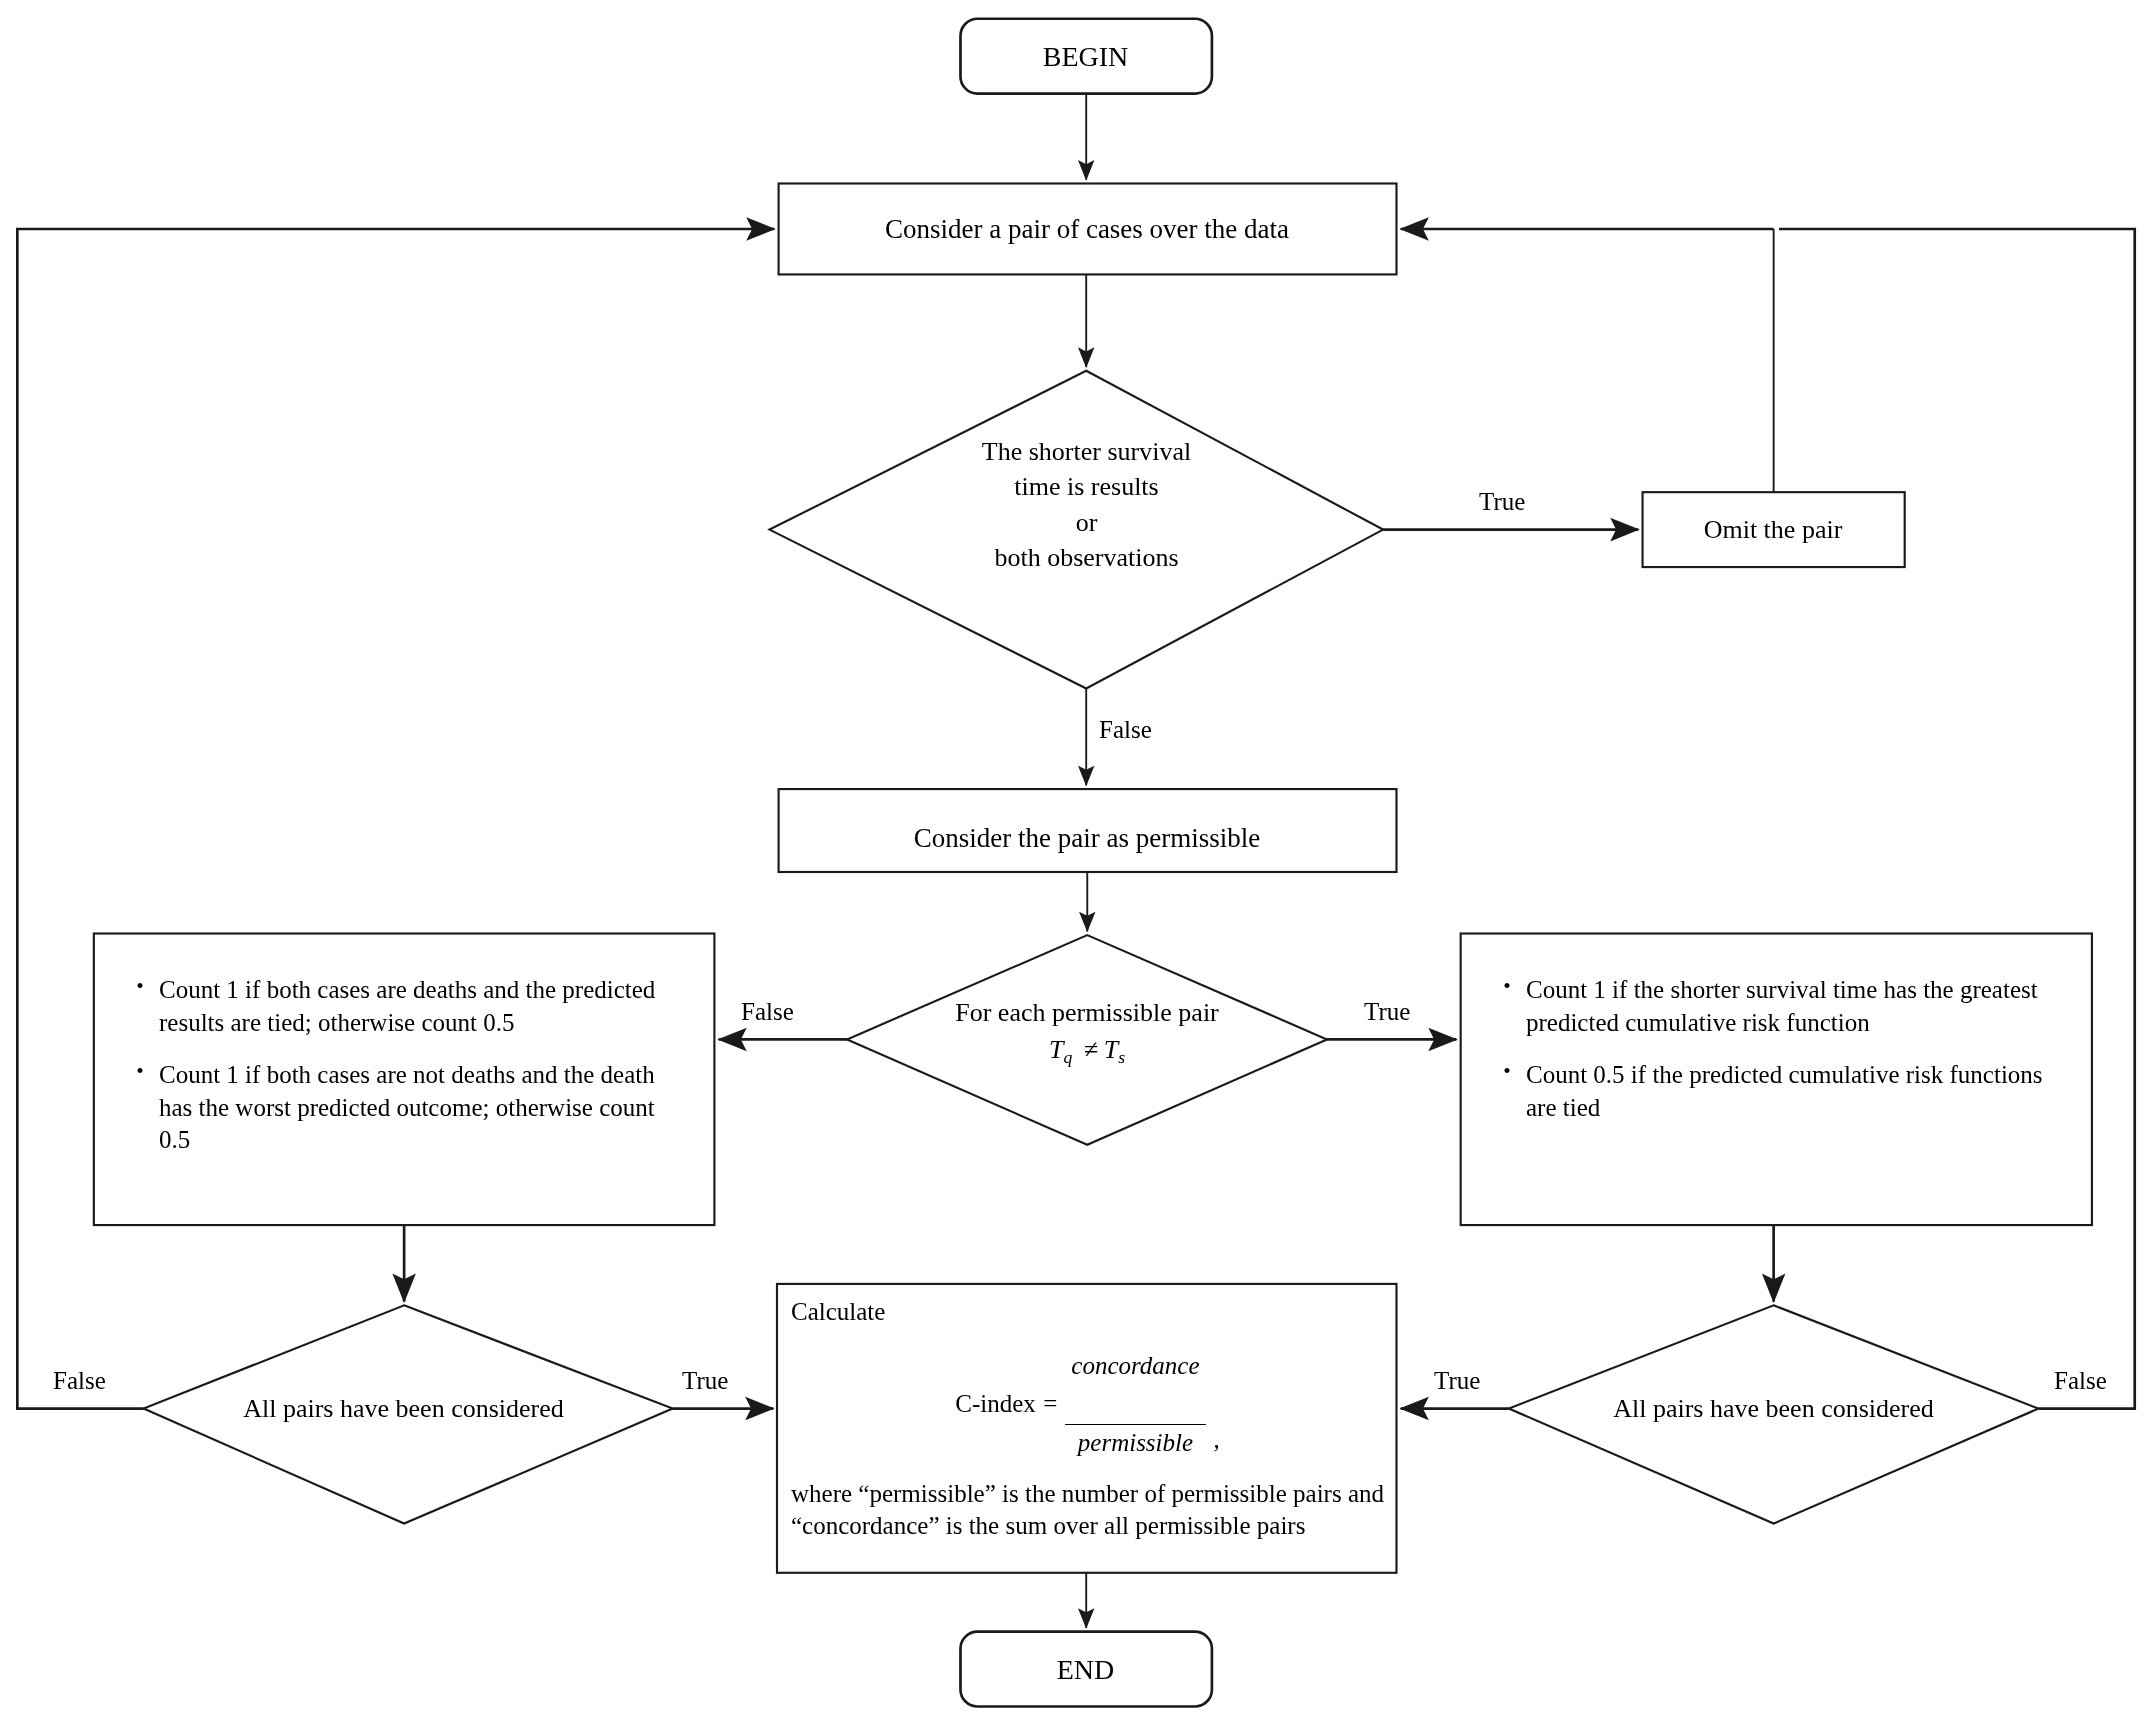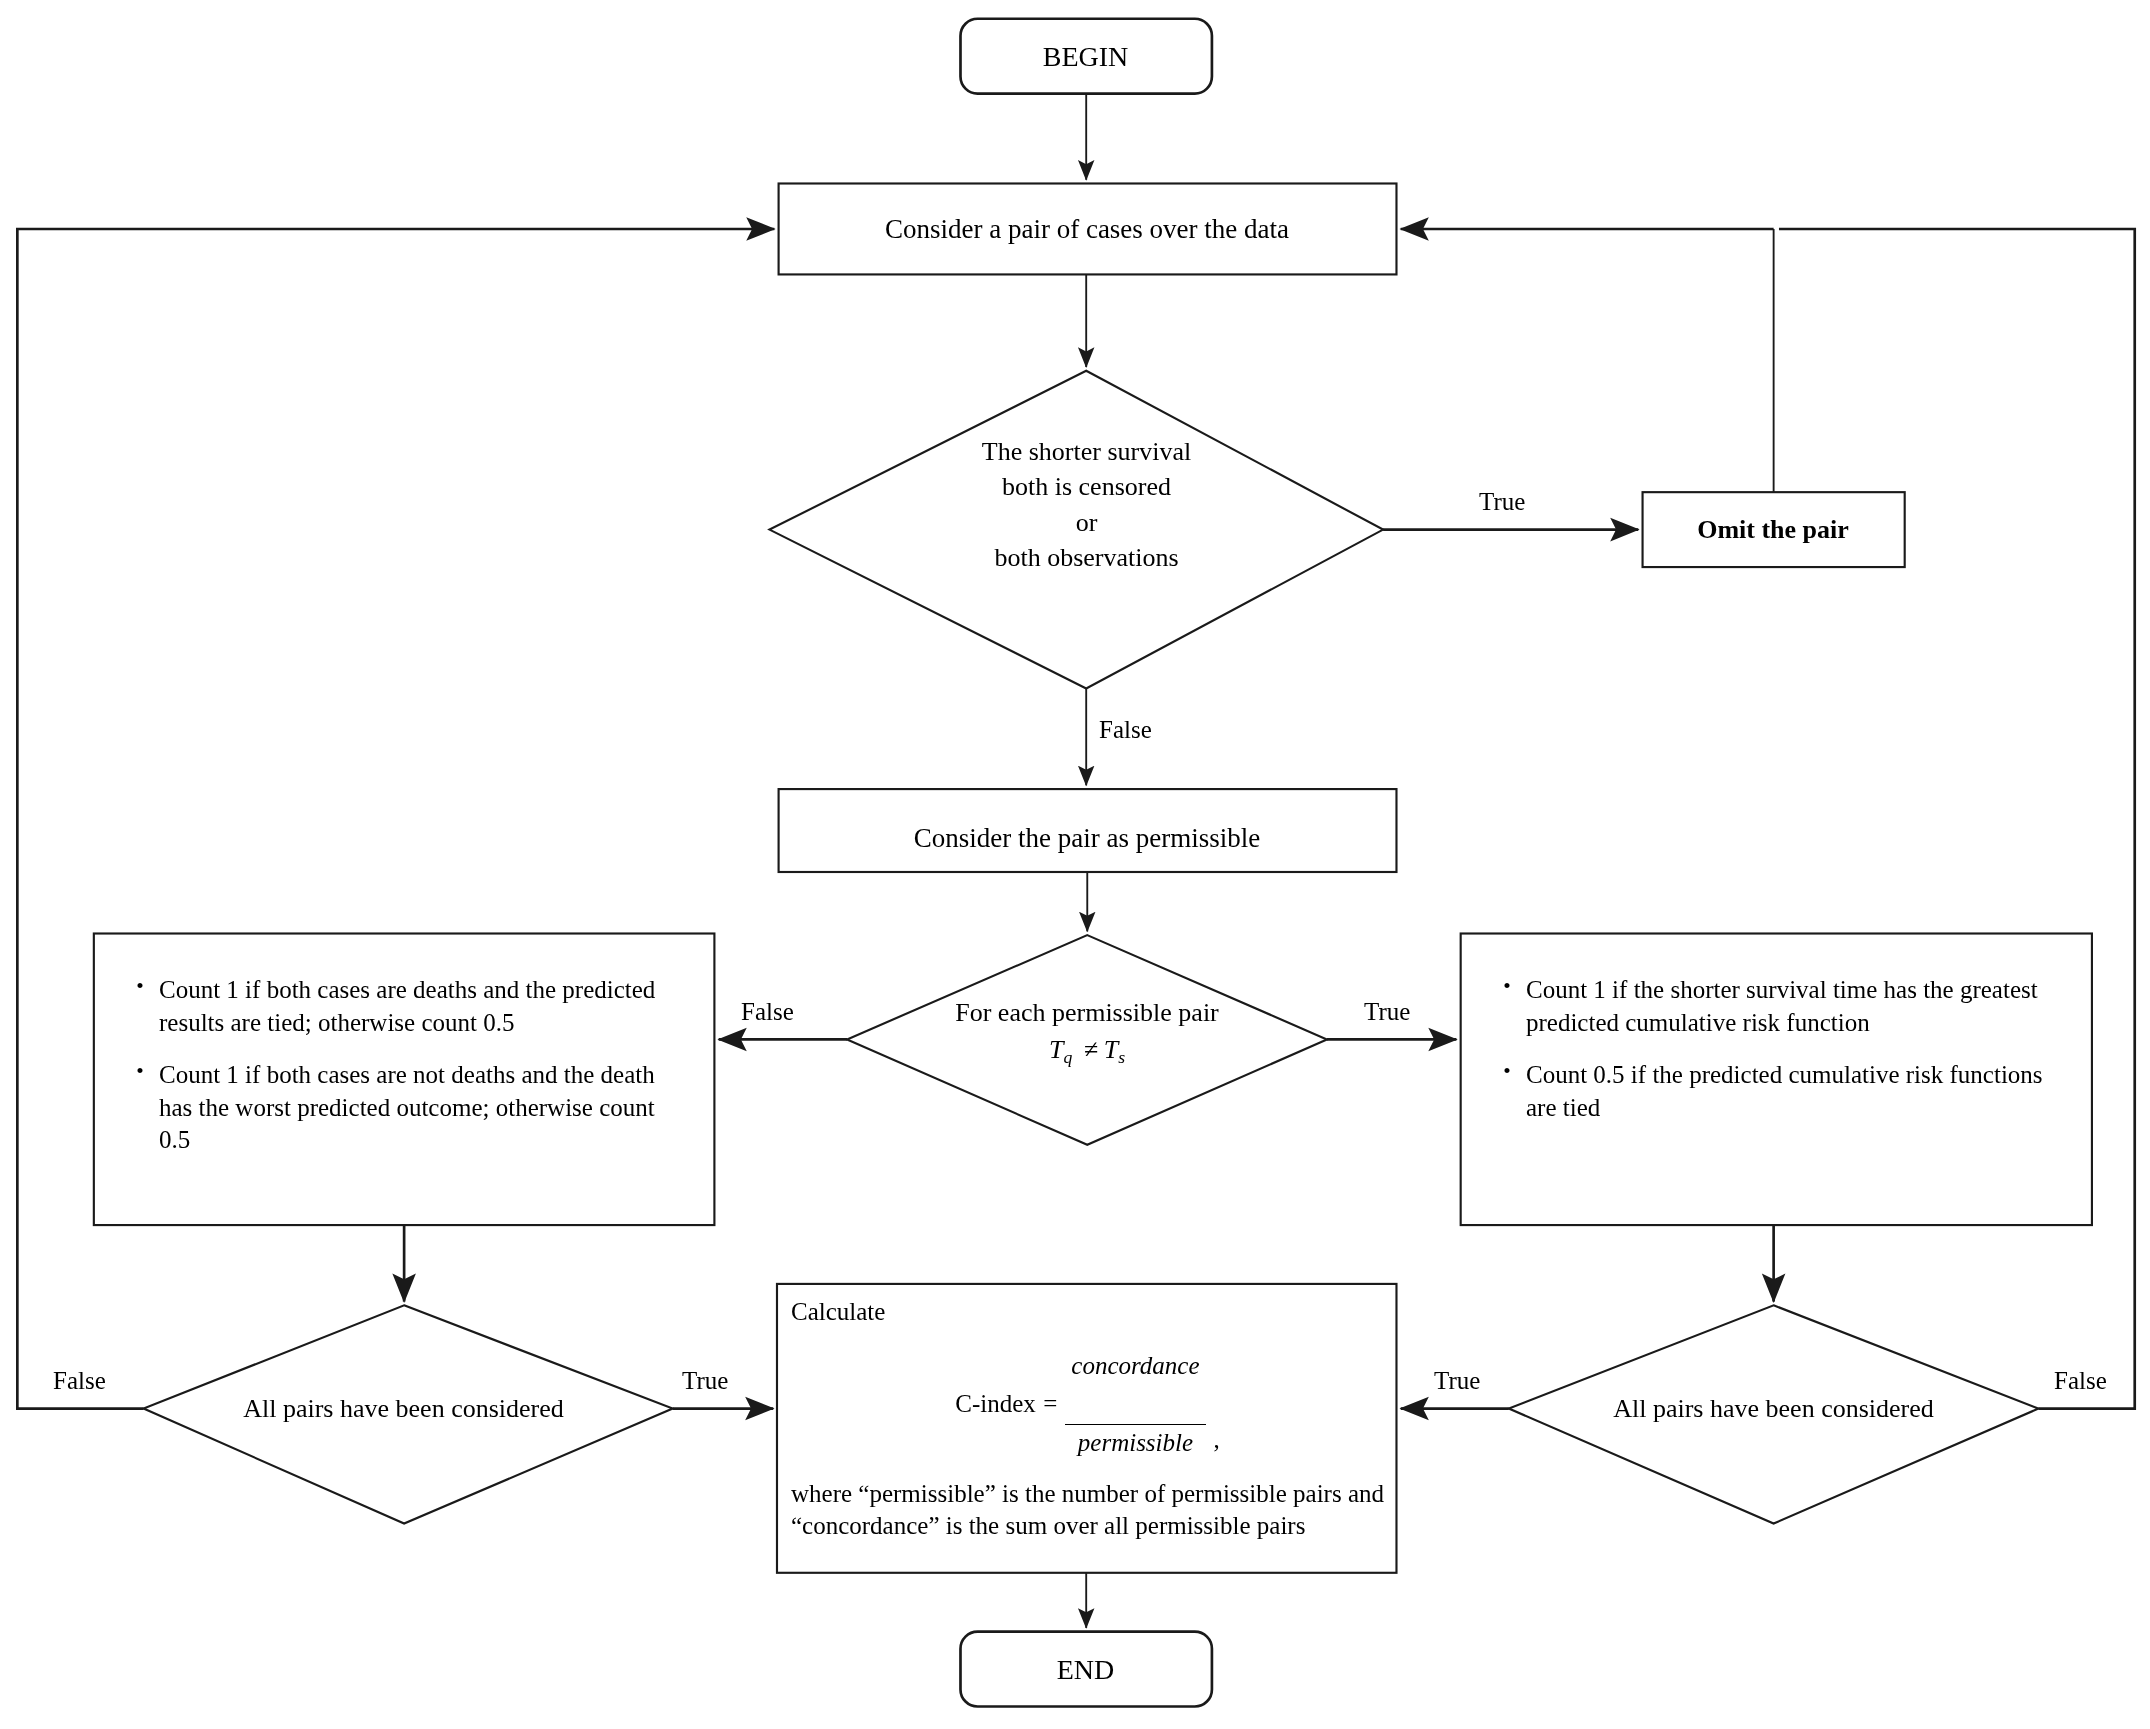--- a/index.html
+++ b/index.html
@@ -96,26 +96,26 @@
     <path class="conn-thin" d="M2030,2940 L2030,3043" marker-end="url(#ah)"></path>
   </svg>
 
   <div class="nodetext" style="left:960px;top:19px;width:251px;height:75px;font-size:28px;">BEGIN</div>
 
   <div class="nodetext" style="left:778px;top:184px;width:618px;height:91px;font-size:27px;">Consider a pair of cases over the data</div>
 
   <div style="position:absolute;left:835px;top:434px;width:503px;
               text-align:center;font-size:26px;line-height:1.36;color:#000;">
     <div>The shorter survival</div>
-    <div>both is censored</div>
+    <div>time is results</div>
     <div>or</div>
     <div>both observations</div>
   </div>
 
-  <div class="nodetext" style="left:1642px;top:492px;width:262px;height:75px;font-size:26px;font-weight:bold;">Omit the pair</div>
+  <div class="nodetext" style="left:1642px;top:492px;width:262px;height:75px;font-size:26px;">Omit the pair</div>
 
   <div class="nodetext" style="left:778px;top:789px;width:618px;height:99px;font-size:27px;">Consider the pair as permissible</div>
 
   <div style="position:absolute;left:856px;top:996px;width:462px;
               text-align:center;font-size:26px;line-height:1.30;color:#000;">
     <div>For each permissible pair</div>
     <div style="margin-top:3.2px;text-align:center;">
       <span class="mi">T</span><span class="sub">q</span>
       <span style="margin:0 5.3px;">≠</span><span class="mi">T</span><span class="sub">s</span>
     </div>

